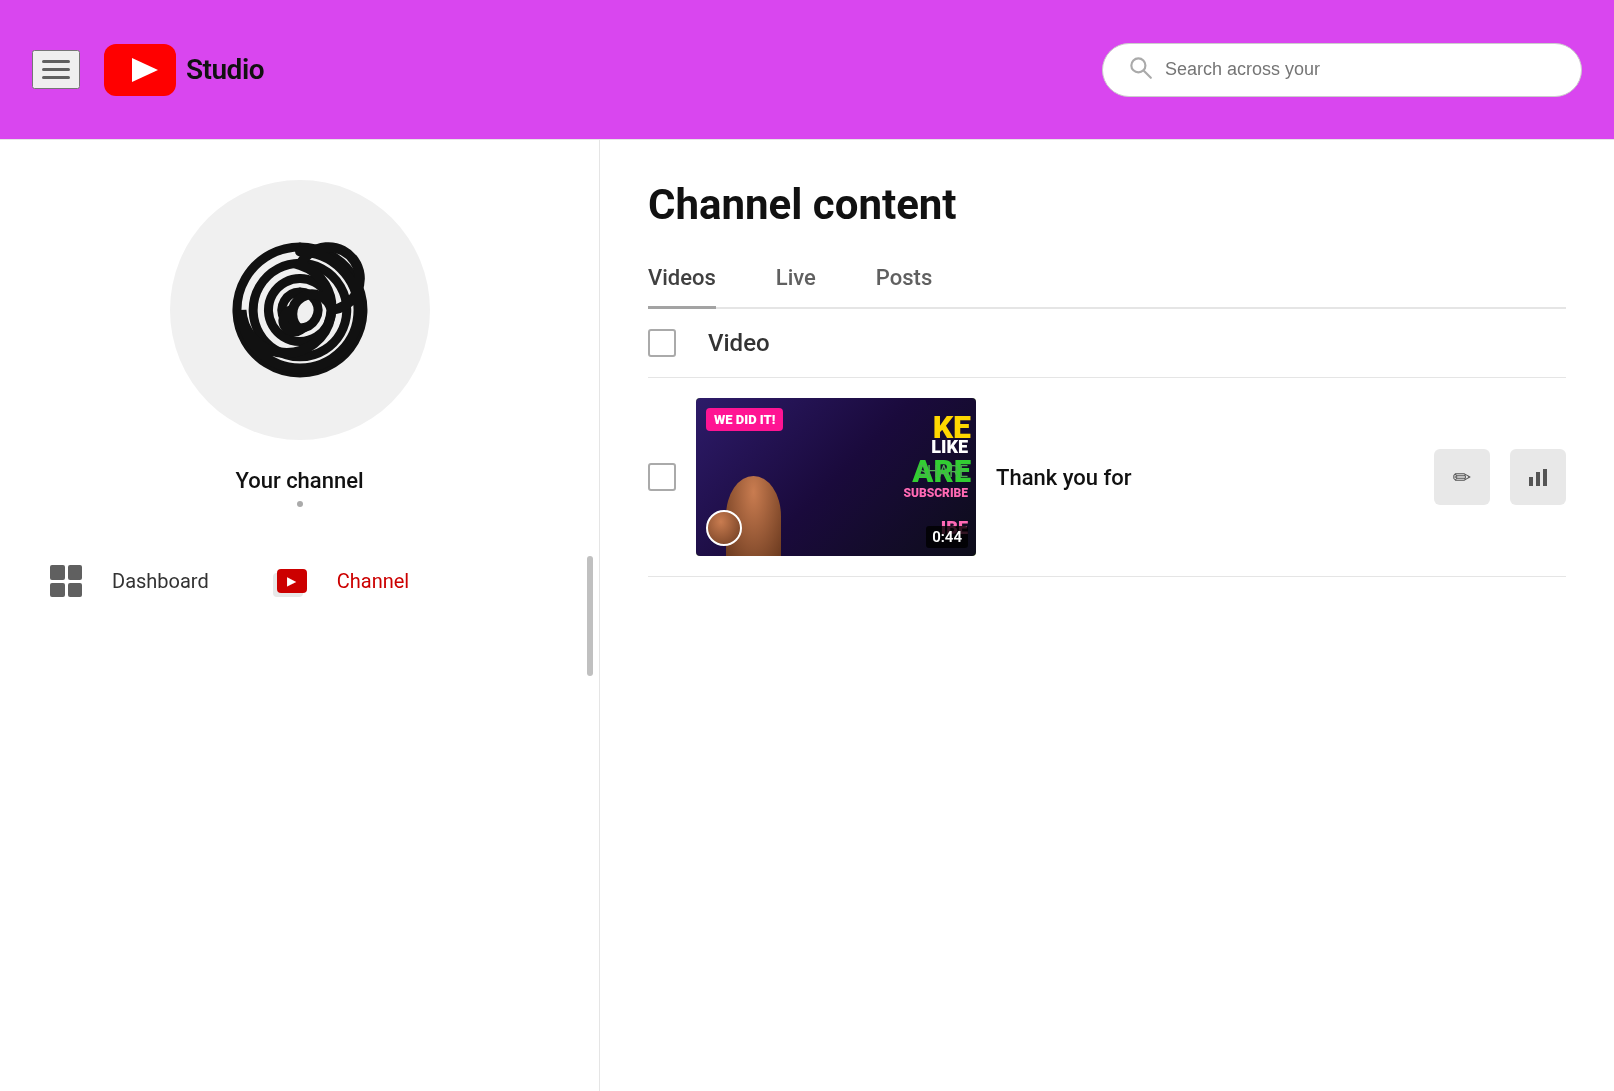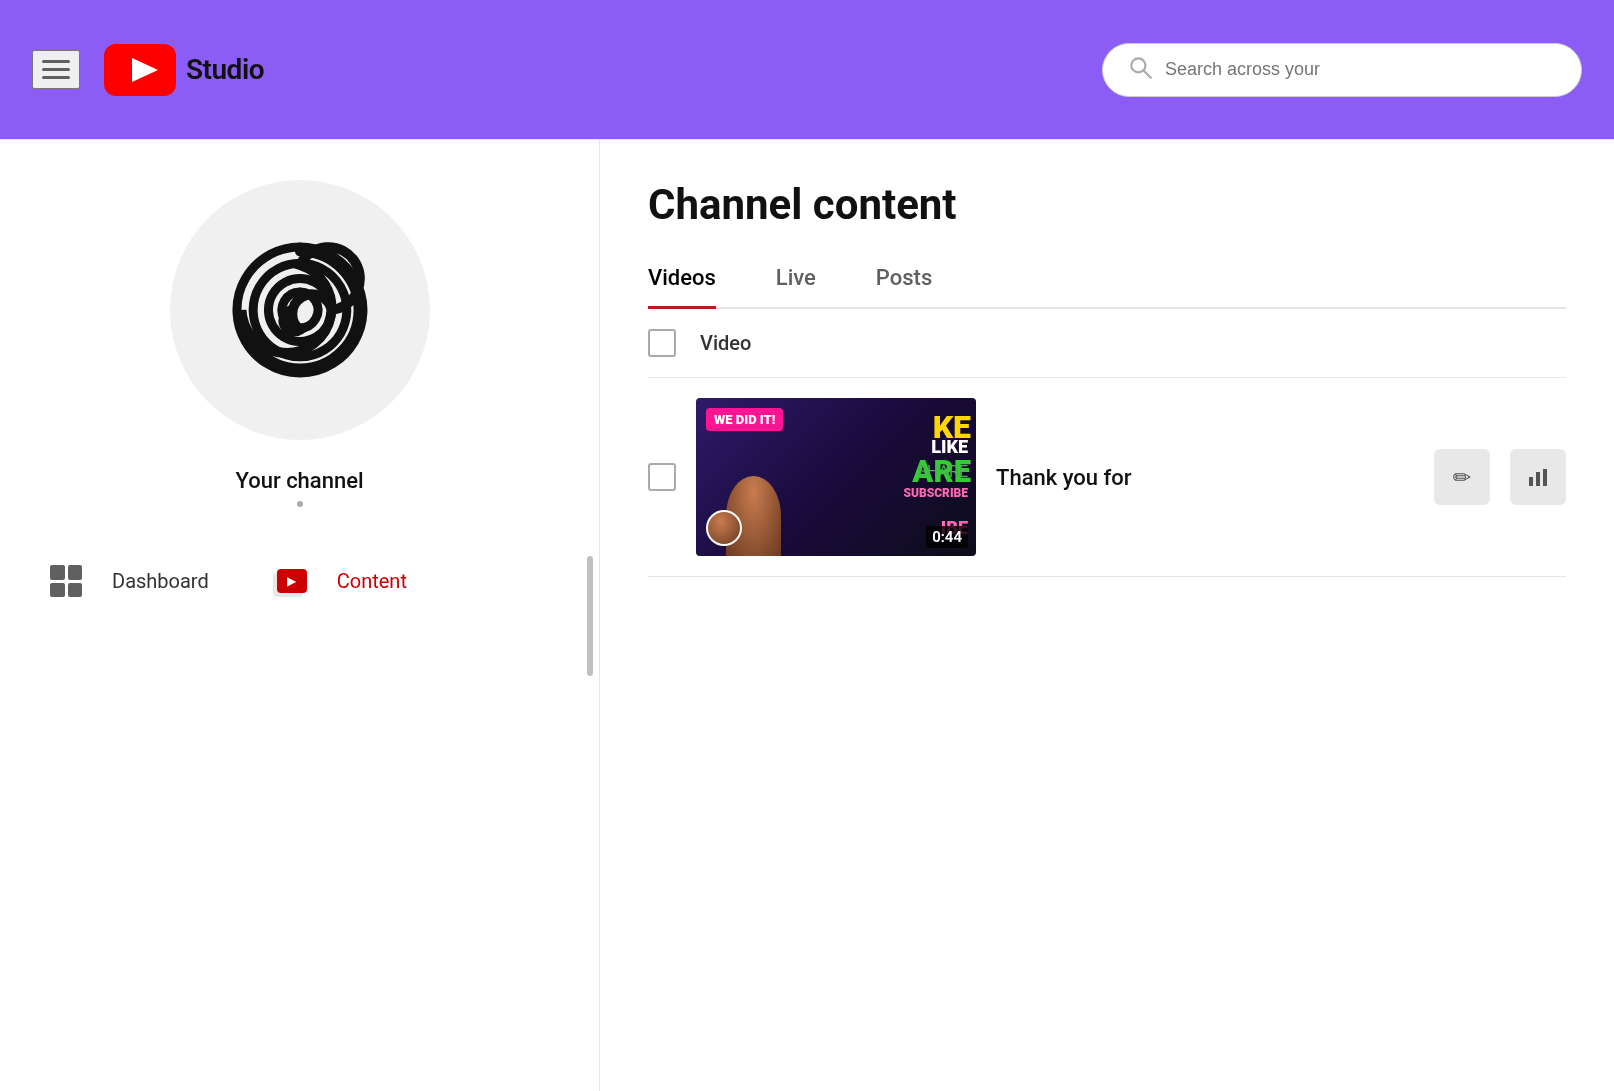--- a/index.html
+++ b/index.html
@@ -5,21 +5,21 @@
     * { margin: 0; padding: 0; box-sizing: border-box; }
     body { font-family: 'Roboto', Arial, sans-serif; background: #fff; width: 1614px; height: 1091px; overflow: hidden; }
 
     
     #header {
       display: flex;
       align-items: center;
       height: 140px;
       padding: 0 32px;
       border-bottom: 1px solid #e5e5e5;
-      background: #8b5cf6;
+      background: #d946ef;
       gap: 24px;
     }
     #menu-btn {
       cursor: pointer;
       display: flex;
       flex-direction: column;
       gap: 5px;
       padding: 8px;
     }
     #menu-btn span {
@@ -190,22 +190,22 @@
       font-size: 22px;
       padding-bottom: 16px;
       cursor: pointer;
       color: #606060;
       font-weight: 500;
       position: relative;
       border-bottom: 3px solid transparent;
       margin-bottom: -2px;
     }
     .tab.active {
-      color: #000000;
-      border-bottom: 3px solid #b91c1c;
+      color: #404040;
+      border-bottom: 3px solid #a3a3a3;
     }
 
     
     #filter-bar {
       display: flex;
       align-items: center;
       gap: 16px;
       padding: 20px 0;
       border-bottom: 1px solid #e5e5e5;
     }
@@ -237,24 +237,24 @@
     }
     .checkbox-wrap {
       width: 28px;
       height: 28px;
       border: 2px solid #aaa;
       border-radius: 3px;
       cursor: pointer;
       flex-shrink: 0;
     }
     #video-col-label {
-      font-size: 20px;
+      font-size: 24px;
       font-weight: 500;
       color: #333;
-      margin-left: 4px;
+      margin-left: 12px;
     }
 
     
     #video-row {
       display: flex;
       align-items: center;
       gap: 20px;
       padding: 20px 0;
       border-bottom: 1px solid #e5e5e5;
     }
@@ -433,21 +433,21 @@
 
       <div class="nav-item active">
         <div class="nav-icon">
           <div style="position:relative; width:38px; height:32px;">
             <div style="position:absolute; bottom:0; left:0; width:30px; height:24px; background:#e8e8e8; border-radius:4px;"></div>
             <div style="position:absolute; bottom:4px; left:4px; width:30px; height:24px; background:#cc0000; border-radius:4px; display:flex; align-items:center; justify-content:center;">
               <span style="color:#fff; font-size:12px;">▶</span>
             </div>
           </div>
         </div>
-        <span>Content</span>
+        <span>Channel</span>
       </div>
     </nav>
 
     <div id="sidebar-scrollbar"></div>
   </aside>
 
   <main id="content-area">
     <h1 id="page-title">Channel content</h1>
 
     <div id="tabs">

